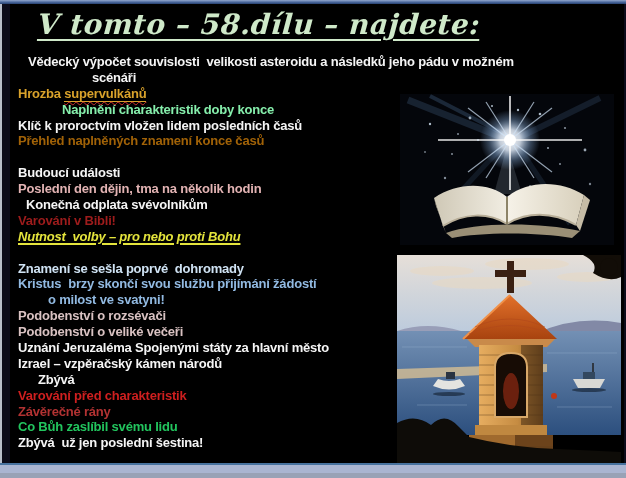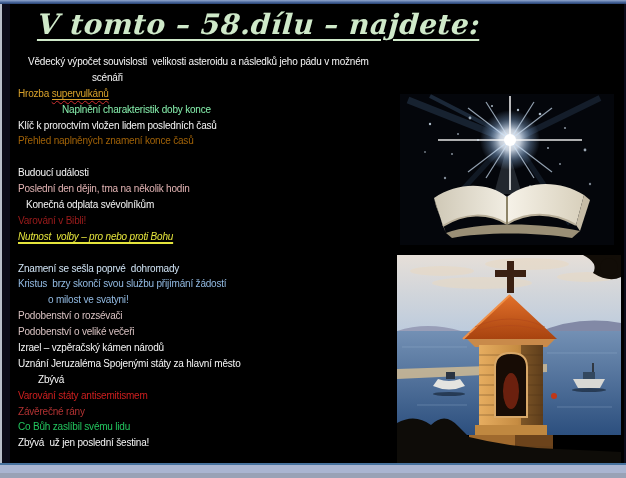--- a/index.html
+++ b/index.html
@@ -21,21 +21,21 @@
   .slide-title{
     position:absolute;left:38px;top:8px;z-index:2;
     font-family:"DejaVu Serif", serif;font-style:italic;font-weight:bold;
     font-size:28px;letter-spacing:.5px;
     text-decoration:underline;text-decoration-thickness:2px;text-underline-offset:5px;
     transform:skewX(-4deg);white-space:pre;
   }
 
   
   .lines{position:absolute;left:18px;top:54px;width:580px;z-index:2;}
-  .line{height:15.9px;line-height:15.9px;font-size:10px;font-weight:normal;
+  .line{height:15.9px;line-height:15.9px;font-size:13px;font-weight:bold;
     letter-spacing:-0.2px;white-space:pre;}
   .line .spell{
     text-decoration:underline wavy #d03030 1px;text-underline-offset:3px;
     border-bottom:1px solid currentColor;
   }
   .line .u{text-decoration:underline;text-decoration-thickness:1.5px;text-underline-offset:2px;}
   .line .i{font-style:italic;}
 
   
   .photo{position:absolute;z-index:1;line-height:0;}
@@ -67,24 +67,24 @@
     <div class="line"><span style="color: rgb(226, 179, 179);">Poslední den dějin, tma na několik hodin</span></div>
     <div class="line"><span style="color: rgb(245, 245, 245); margin-left: 8px;">Konečná odplata svévolníkům</span></div>
     <div class="line"><span style="color: rgb(158, 28, 28);">Varování v Bibli!</span></div>
     <div class="line"><span class="i u" style="color: rgb(228, 228, 60);">Nutnost  volby – pro nebo proti Bohu</span></div>
     <div class="line"></div>
     <div class="line"><span style="color: rgb(207, 226, 243);">Znamení se sešla poprvé  dohromady</span></div>
     <div class="line"><span style="color: rgb(146, 186, 226);">Kristus  brzy skončí svou službu přijímání žádostí</span></div>
     <div class="line" style="padding-left: 30px;"><span style="color: rgb(146, 186, 226);">o milost ve svatyni!</span></div>
     <div class="line"><span style="color: rgb(217, 194, 194);">Podobenství o rozsévači</span></div>
     <div class="line"><span style="color: rgb(217, 194, 194);">Podobenství o veliké večeři</span></div>
+    <div class="line"><span style="color: rgb(245, 245, 245);">Uznání Jeruzaléma Spojenými státy za hlavní město</span></div>
     <div class="line"><span style="color: rgb(245, 245, 245);">Izrael – vzpěračský kámen národů</span></div>
-    <div class="line"><span style="color: rgb(245, 245, 245);">Uznání Jeruzaléma Spojenými státy za hlavní město</span></div>
     <div class="line" style="padding-left: 20px;"><span style="color: rgb(245, 245, 245);">Zbývá</span></div>
-    <div class="line"><span style="color: rgb(207, 31, 31);">Varování státy antisemitismem</span></div>
+    <div class="line"><span style="color: rgb(207, 31, 31);">Varování před charakteristik</span></div>
     <div class="line"><span style="color: rgb(178, 50, 50);">Závěrečné rány</span></div>
     <div class="line"><span style="color: #22c55e;">Co Bůh zaslíbil svému lidu</span></div>
     <div class="line"><span style="color: rgb(245, 245, 245);">Zbývá  už jen poslední šestina!</span></div>
   </div>
 
 <div class="photo photo-book">
 <svg width="214" height="151" viewBox="0 0 214 151" xmlns="http://www.w3.org/2000/svg">
   <defs>
     <radialGradient id="glow" cx="50%" cy="50%" r="50%">
       <stop offset="0%" stop-color="#ffffff"></stop>

